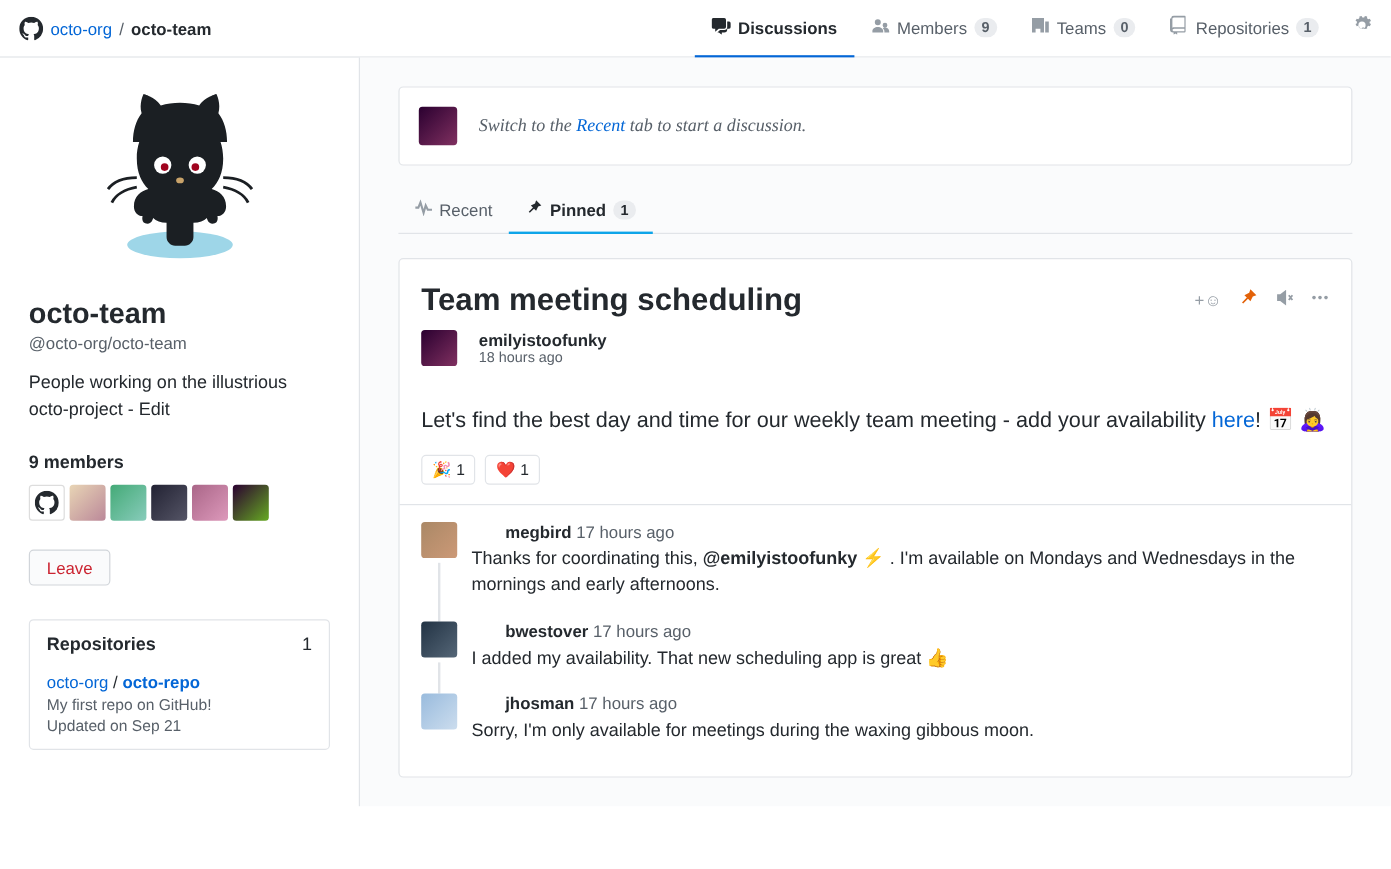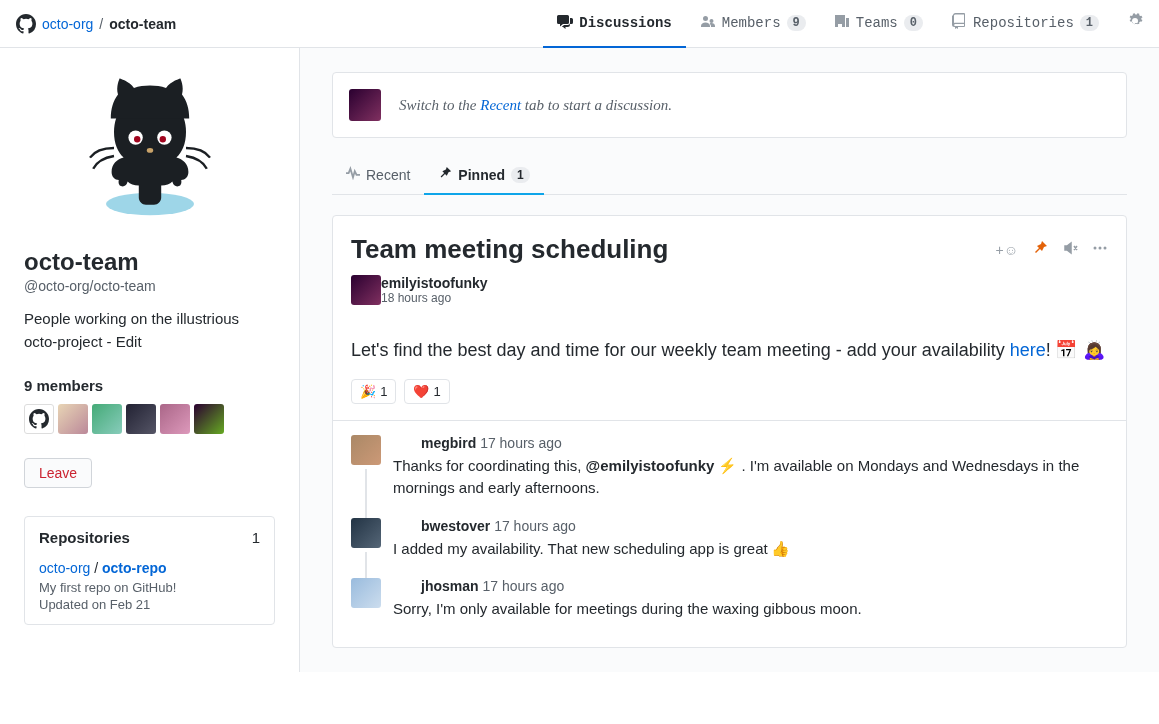--- a/index.html
+++ b/index.html
@@ -1,21 +1,21 @@
 <!DOCTYPE html>
 <html><head>
 <meta charset="utf-8">
 <style>
 * { box-sizing: border-box; margin: 0; padding: 0; }
 body { font-family: -apple-system, BlinkMacSystemFont, "Segoe UI", Helvetica, Arial, sans-serif; font-size: 14px; color: #24292e; background: #fff; }
 a { color: #0366d6; text-decoration: none; }
 .topbar { display: flex; align-items: center; border-bottom: 1px solid #e1e4e8; padding: 0 16px; height: 48px; }
 .topbar-left { display: flex; align-items: center; gap: 6px; flex: 0 0 auto; }
 .topbar-logo { width: 20px; height: 20px; }
-.topbar-right { display: flex; margin-left: auto; align-items: center; height: 100%; font-family: Liberation Mono, monospace; }
+.topbar-right { display: flex; margin-left: auto; align-items: center; height: 100%; }
 .nav-tab { display: flex; align-items: center; gap: 6px; padding: 0 14px; color: #586069; height: 48px; border-bottom: 2px solid transparent; cursor: pointer; }
 .nav-tab.active { color: #24292e; font-weight: 600; border-bottom: 2px solid #0366d6; }
 .nav-tab .count { background: #eaecef; color: #586069; border-radius: 10px; padding: 1px 6px; font-size: 12px; font-weight: 600; }
 .nav-tab svg, .topbar-logo svg { fill: #586069; }
 .crumbdiv { color: #586069; }
 
 .layout { display: flex; }
 .sidebar { width: 300px; padding: 24px; border-right: 1px solid #e1e4e8; flex: 0 0 auto; }
 .main { flex: 1; background: #fafbfc; padding: 24px 32px; min-width: 0; }
 
@@ -57,21 +57,21 @@
 .subtab.active { color: #24292e; font-weight: 600; border-bottom: 2px solid #0ea5e9; }
 .subtab .count { background: #eaecef; border-radius: 10px; padding: 1px 6px; font-size: 12px; font-weight:600; }
 
 .discussion { background: #fff; border: 1px solid #e1e4e8; border-radius: 4px; }
 .disc-header { padding: 18px 18px 16px; border-bottom: 1px solid #e1e4e8; }
 .disc-title-row { display: flex; align-items: center; }
 .disc-title { font-size: 26px; font-weight: 600; flex: 1; }
 .disc-actions { display: flex; gap: 14px; align-items: center; color: #959da5; }
 .disc-actions .pin { color: #e36209; }
 .disc-actions span { cursor: pointer; }
-.author-row { display: flex; align-items: center; gap: 0; margin-top: 10px; }
+.author-row { display: flex; align-items: center; gap: 18px; margin-top: 10px; }
 .author-avatar { width: 30px; height: 30px; border-radius: 3px; background: linear-gradient(135deg,#2a0030,#803060); }
 .author-meta .name { font-weight: 600; font-size: 14px; }
 .author-meta .time { color: #586069; font-size: 12px; }
 .disc-body { margin-top: 31px; font-size: 18px; line-height: 1.6; }
 .reactions { display: flex; gap: 8px; margin-top: 14px; }
 .reaction { border: 1px solid #e1e4e8; border-radius: 4px; padding: 4px 8px; font-size: 13px; display: flex; align-items: center; gap: 4px; cursor: pointer; }
 
 .comments { padding: 14px 18px 8px; }
 .comment { display: flex; gap: 12px; margin-bottom: 18px; position: relative; }
 .comment-avatar { width: 30px; height: 30px; border-radius: 3px; flex: 0 0 auto; }
@@ -182,21 +182,21 @@
     <div class="repo-box">
       <div class="repo-box-header">
         <span class="title">Repositories</span>
         <span>1</span>
       </div>
       <div class="repo-item">
         <div class="path">
           <a href="#">octo-org</a><span> / </span><a href="#" class="name">octo-repo</a>
         </div>
         <div class="desc">My first repo on GitHub!</div>
-        <div class="updated">Updated on Feb 21</div>
+        <div class="updated">Updated on Sep 21</div>
       </div>
     </div>
   </aside>
 
   <main class="main">
 
     <div class="banner">
       <div class="banner-avatar"></div>
       <div class="banner-text">
         <span>Switch to the </span><a href="#">Recent</a><span> tab to start a discussion.</span>

